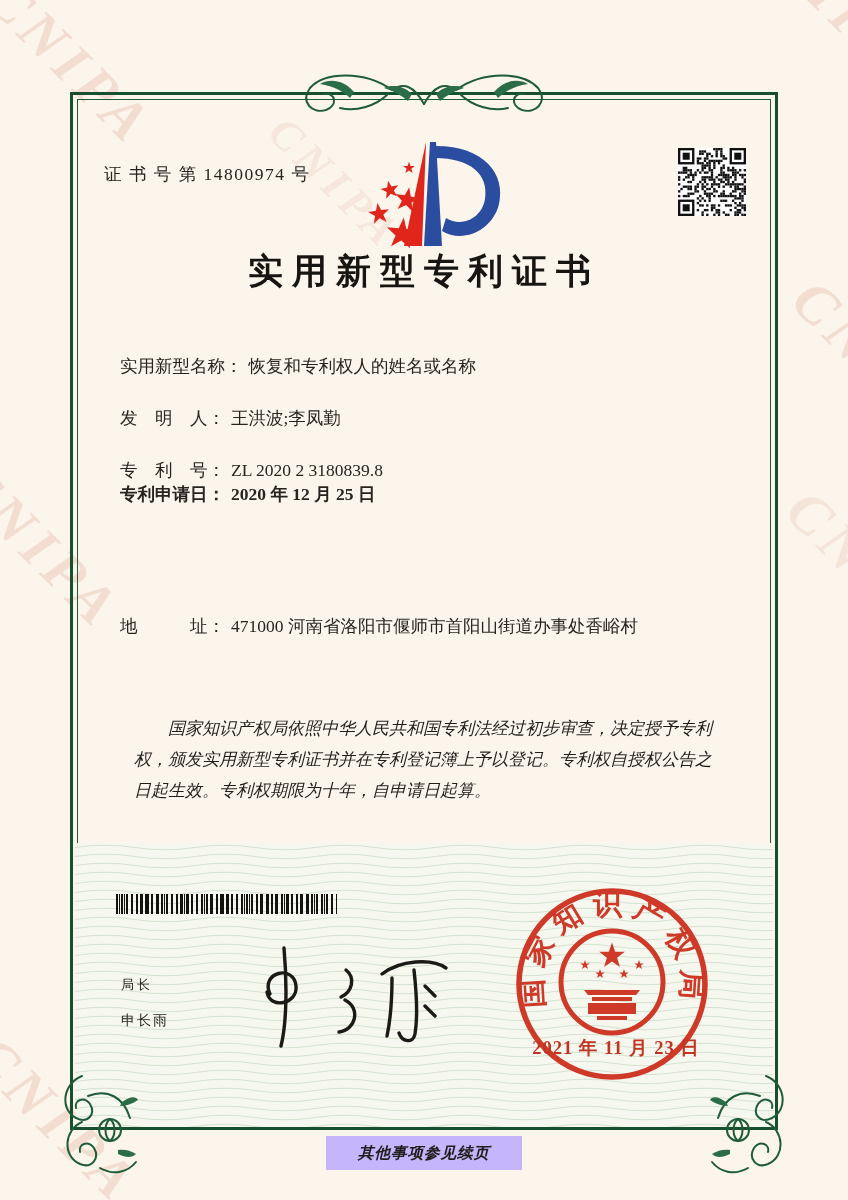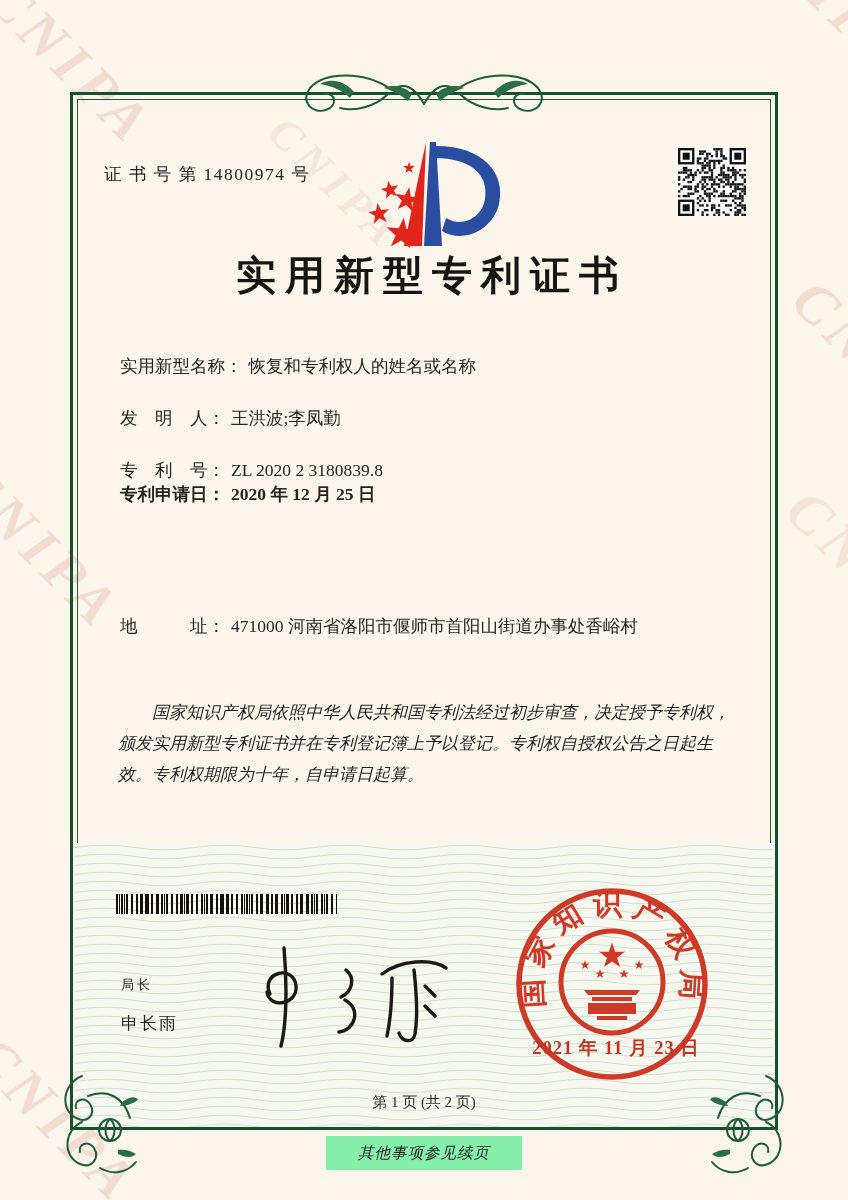--- a/index.html
+++ b/index.html
@@ -25,51 +25,51 @@
   .guilloche{position:absolute;left:75px;top:843px;width:698px;height:284px;z-index:1;}
   .ornament-top{position:absolute;left:292px;top:64px;z-index:2;}
   .ornament-bl{position:absolute;left:52px;top:1072px;z-index:2;}
   .ornament-br{position:absolute;left:710px;top:1072px;z-index:2;transform:scaleX(-1);}
 
   .content{position:absolute;left:0;top:0;width:848px;height:1200px;z-index:3;color:#26241f;}
 
   .cert-no{position:absolute;left:104px;top:162px;font-size:17.5px;letter-spacing:1.5px;}
   .logo{position:absolute;left:346px;top:136px;}
   .qr{position:absolute;left:678px;top:148px;}
-  .title{position:absolute;left:132px;top:248px;width:600px;text-align:center;
-         font-size:40px;font-weight:bold;letter-spacing:9px;color:#171512;}
+  .title{position:absolute;left:124px;top:248px;width:600px;text-align:center;
+         font-size:35px;font-weight:bold;letter-spacing:9px;color:#171512;}
 
   .row{position:absolute;left:120px;width:640px;font-size:17.5px;white-space:nowrap;}
   .row .val{margin-left:6px;}
   .r0{top:354px;} .r1{top:406px;} .r2{top:458px;} .r3{top:482px;font-weight:bold;} .r4{top:562px;} .r5{top:614px;}
   .r6{top:660px;}
   .pair2{margin-left:56px;}
 
   .paragraphs{position:absolute;left:118px;top:698px;width:616px;font-size:17px;line-height:1.82;
               font-style:italic;color:#201e1a;}
-  .paragraphs p{margin:0;text-indent:2em;}
+  .paragraphs p{margin:16px;text-indent:2em;}
 
   .barcode{position:absolute;left:116px;top:894px;width:221px;height:20px;
     background-image:
       repeating-linear-gradient(90deg,#14120f 0 2px,transparent 2px 5px),
       repeating-linear-gradient(90deg,#14120f 0 1px,transparent 1px 8px),
       repeating-linear-gradient(90deg,transparent 0 3px,#14120f 3px 4px,transparent 4px 13px);}
 
   .director-label{position:absolute;left:121px;top:976px;font-size:13px;letter-spacing:3px;}
-  .director-name{position:absolute;left:121px;top:1012px;font-size:17px;letter-spacing:2px;}
+  .director-name{position:absolute;left:121px;top:1012px;font-size:14px;letter-spacing:2px;}
   .signature{position:absolute;left:242px;top:942px;}
 
   .seal{position:absolute;left:512px;top:884px;}
   .seal-date{position:absolute;left:518px;top:1035px;width:196px;text-align:center;
              font-size:18.5px;color:#c23421;letter-spacing:1px;font-weight:bold;z-index:4;}
 
   .page-number{position:absolute;left:124px;top:1093px;width:600px;text-align:center;font-size:15px;color:#2b2b28;}
-  .continuation{position:absolute;left:326px;top:1136px;width:196px;height:34px;background:#86efac;
+  .continuation{position:absolute;left:326px;top:1136px;width:196px;height:34px;background:#c4b5fd;
                 display:flex;align-items:center;justify-content:center;
-                font-size:15.5px;font-style:italic;color:#201e1a;letter-spacing:1px;z-index:3;}
+                font-size:15.5px;font-style:italic;color:#201e1a;letter-spacing:1px;z-index:3;font-weight:bold;}
 </style>
 </head>
 <body>
 
 <div class="page">
 
   <span class="wm wm1">CNIPA</span>
   <span class="wm wm2">CNIPA</span>
   <span class="wm wm3">CNIPA</span>
   <span class="wm wm4">CNIPA</span>
@@ -515,17 +515,16 @@
         <path transform="translate(12,-8) scale(0.5)" d="M0,-10 L2.35,-3.24 L9.51,-3.09 L3.8,1.24 L5.88,8.09 L0,4 L-5.88,8.09 L-3.8,1.24 L-9.51,-3.09 L-2.35,-3.24 Z"></path>
         <path transform="translate(27,-17) scale(0.5)" d="M0,-10 L2.35,-3.24 L9.51,-3.09 L3.8,1.24 L5.88,8.09 L0,4 L-5.88,8.09 L-3.8,1.24 L-9.51,-3.09 L-2.35,-3.24 Z"></path>
         <path d="M-28,8 L28,8 L24,13 L-24,13 Z"></path>
         <rect x="-20" y="15" width="40" height="4"></rect>
         <rect x="-24" y="21" width="48" height="11"></rect>
         <rect x="-15" y="34" width="30" height="4"></rect>
       </g>
     </svg>
     <div class="seal-date">2021 年 11 月 23 日</div>
 
-    <div class="page-number">第 1 页 (共 2 页)</div>
     <div class="continuation">其他事项参见续页</div>
 
   </div>
 </div>
 
 </body></html>

